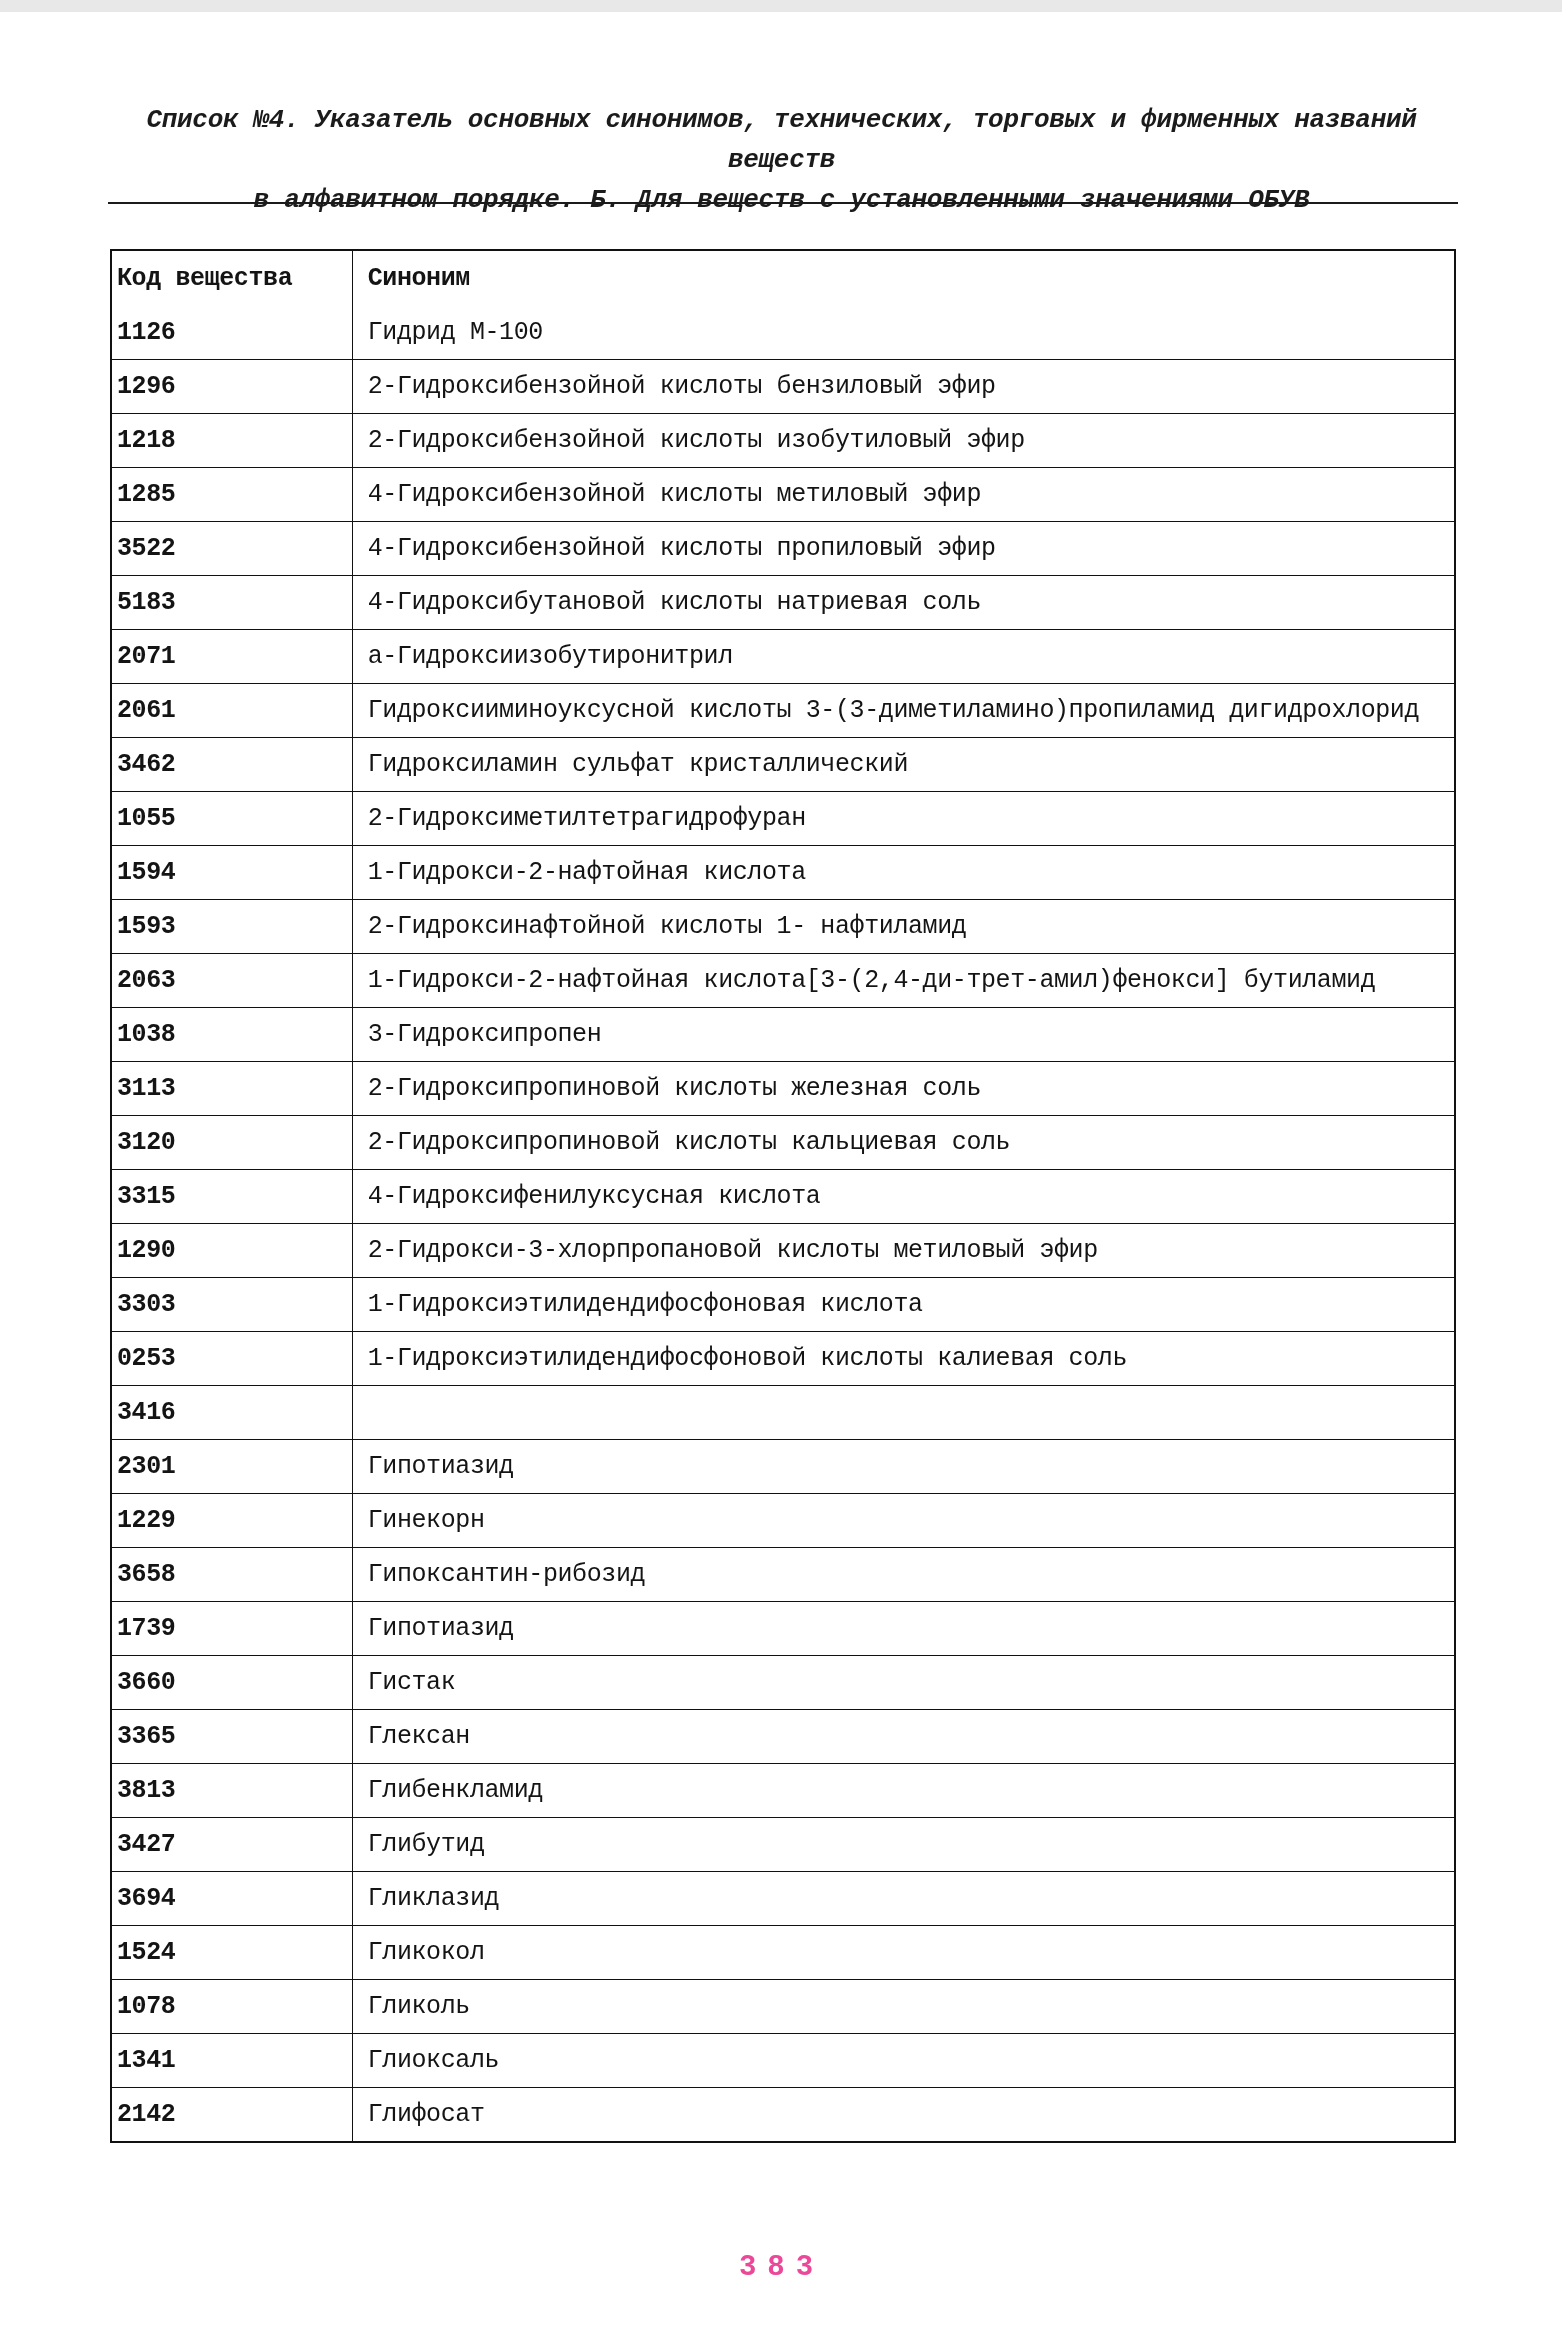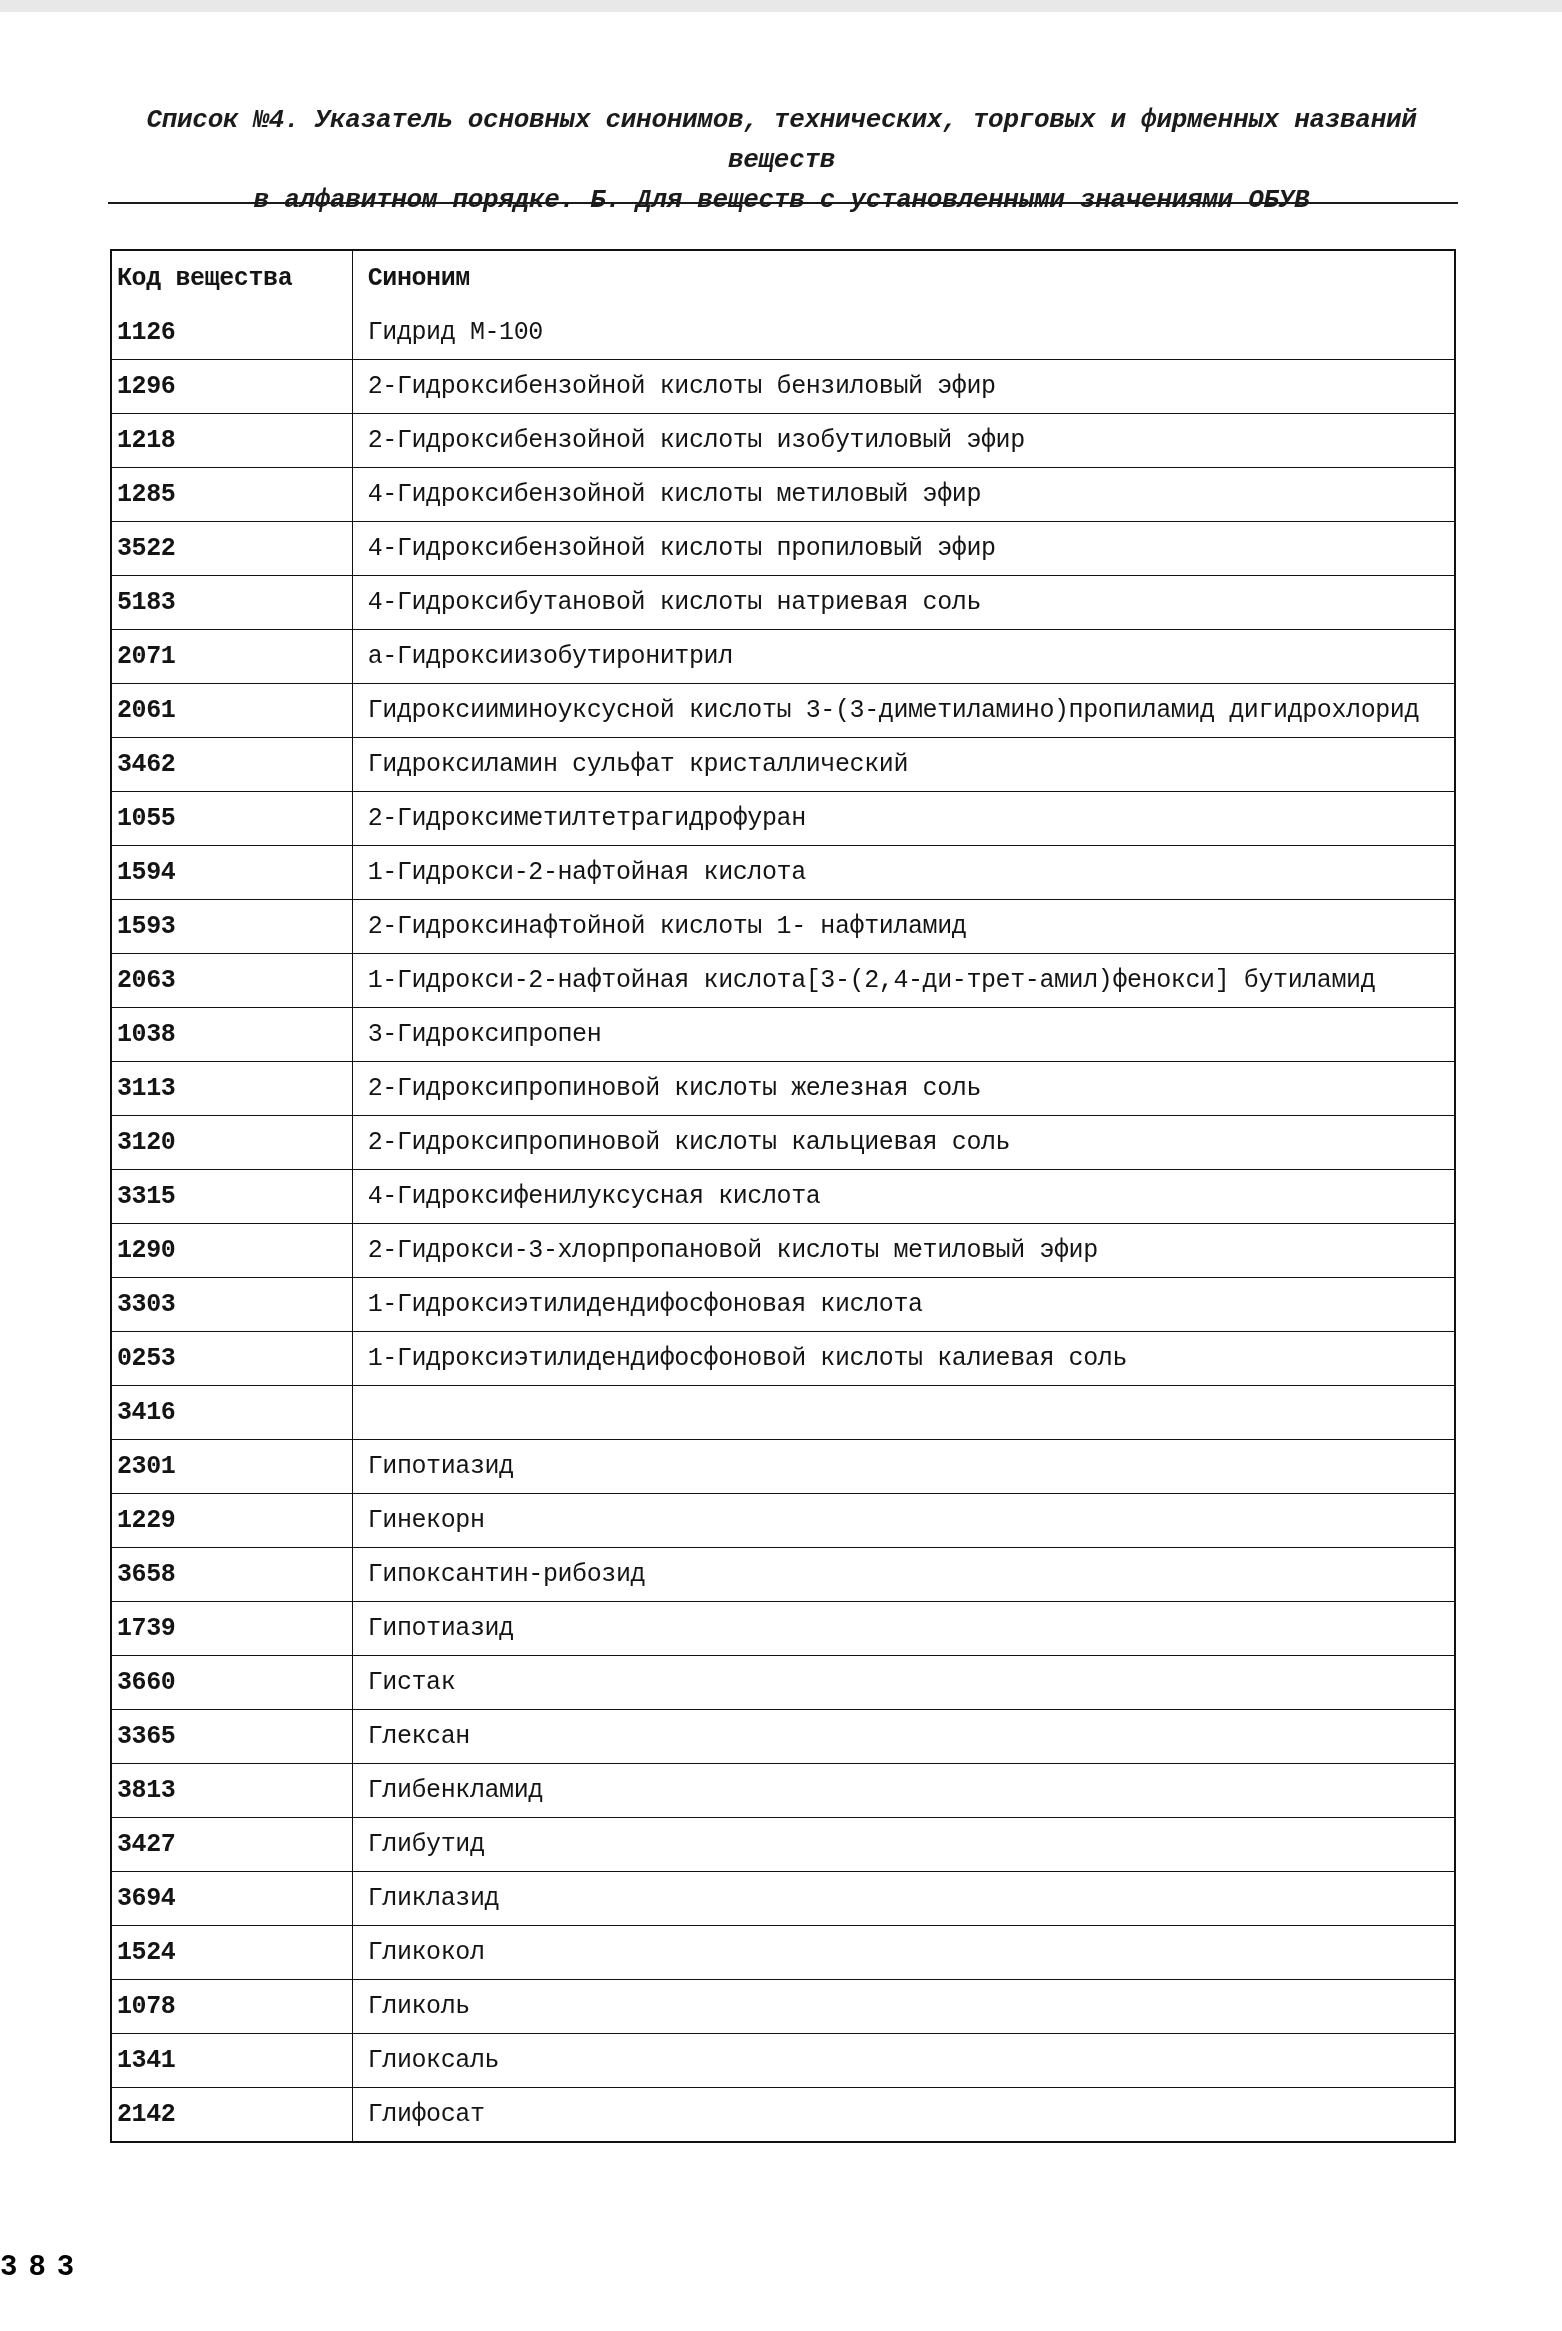--- a/index.html
+++ b/index.html
@@ -79,24 +79,25 @@
     text-align: center;
   }
   .header-row .cell {
     font-weight: bold;
   }
   .page-number {
     position: absolute;
     top: 2239px;
     left: 0;
     width: 100%;
+    text-align: center;
     font-size: 29px;
     font-weight: bold;
     letter-spacing: 11px;
-    color: #000000;
+    color: #ec4899;
   }
 </style>
 </head>
 <body>
 
 <div class="page">
 
   <div class="doc-header">
     <div>Список №4. Указатель основных синонимов, технических, торговых и фирменных названий веществ</div>
     <div>в алфавитном порядке. Б. Для веществ с установленными значениями ОБУВ</div>

